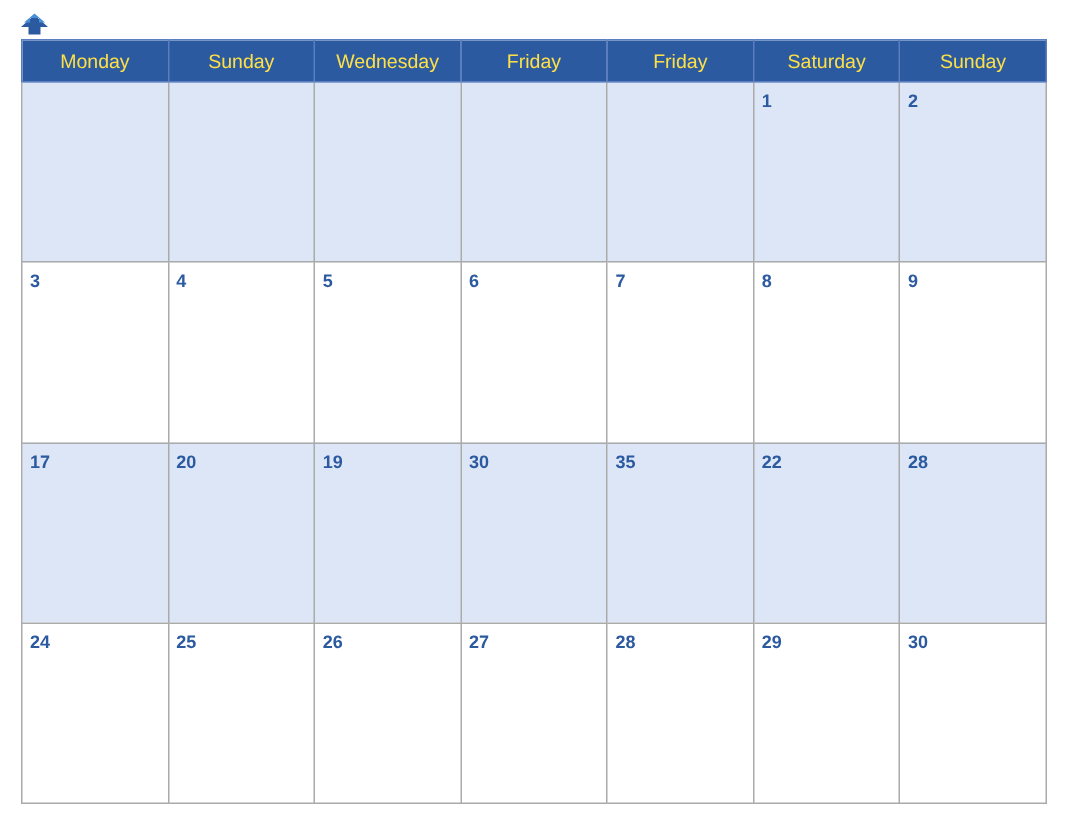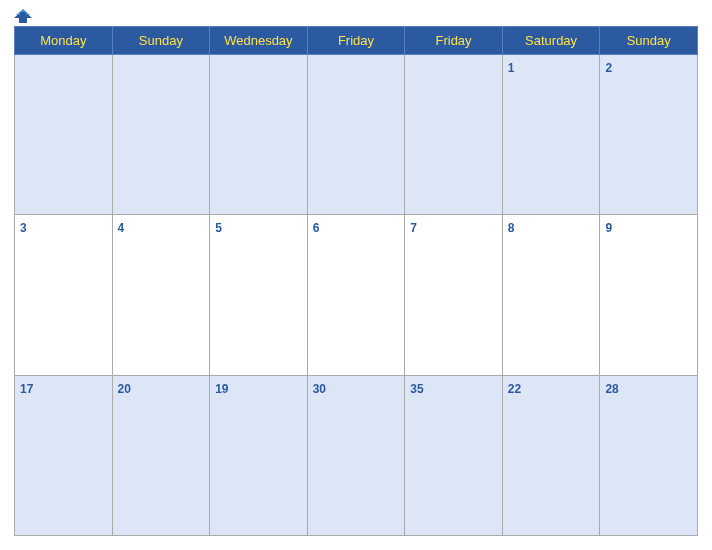--- a/index.html
+++ b/index.html
@@ -164,14 +164,23 @@
       </tr>
       <tr>
         <td><span class="day-num">17</span></td>
         <td><span class="day-num">20</span></td>
         <td><span class="day-num">19</span></td>
         <td><span class="day-num">30</span></td>
         <td><span class="day-num">35</span></td>
         <td><span class="day-num">22</span></td>
         <td><span class="day-num">28</span></td>
       </tr>
+      <tr>
+        <td><span class="day-num">24</span></td>
+        <td><span class="day-num">25</span></td>
+        <td><span class="day-num">26</span></td>
+        <td><span class="day-num">27</span></td>
+        <td><span class="day-num">28</span></td>
+        <td><span class="day-num">29</span></td>
+        <td><span class="day-num">30</span></td>
+      </tr>
     </tbody>
 </table>
 
 </body></html>

